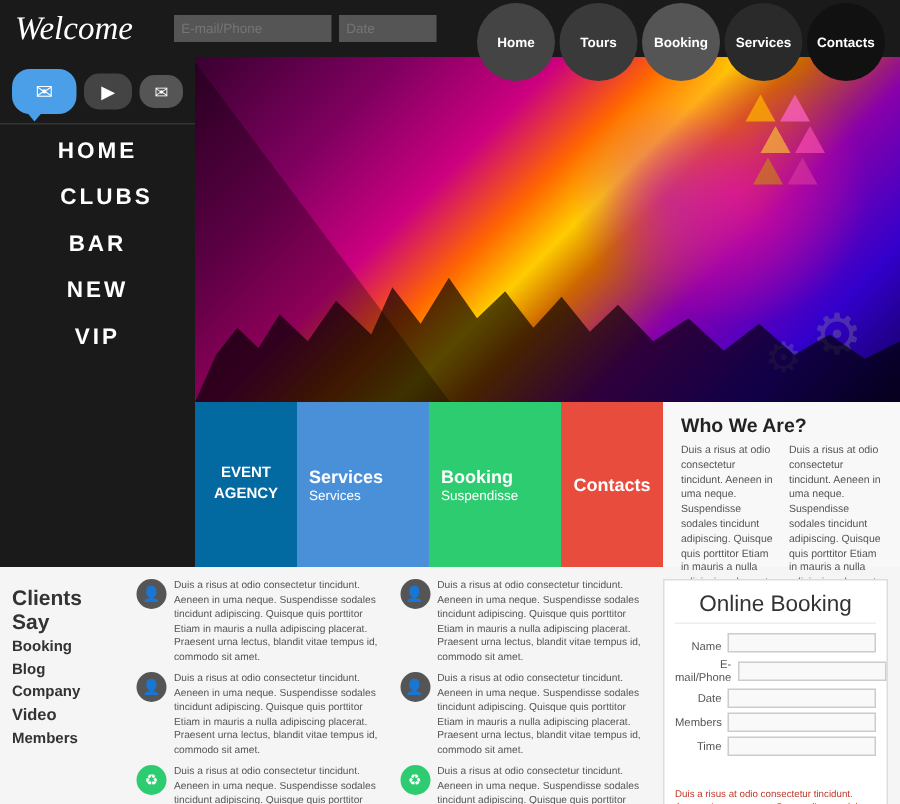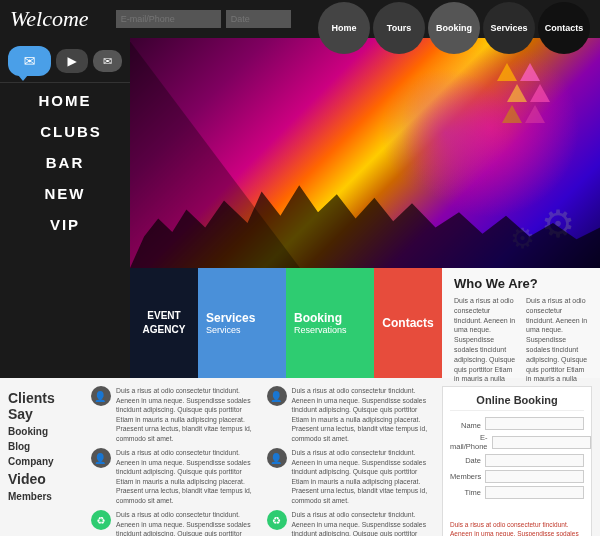--- a/index.html
+++ b/index.html
@@ -86,31 +86,31 @@
     <div style="position:absolute; top:-10px; left:-10px; width:0; height:0; border-right:180px solid transparent; border-bottom:240px solid rgba(0,0,0,0.3);"></div>
   </div>
 </div>
 
 <div style="height:110px; display:flex; background:#f0f0f0;">
 
   <div style="width:130px; background:#1a1a1a;">
   </div>
 
   <div style="flex:1; display:flex;">
-    <div style="background:#0f172a; color:white; width:68px; display:flex; align-items:center; justify-content:center; text-align:center; font-weight:bold; font-size:10px; padding:5px; cursor:pointer; line-height:1.4;">
+    <div style="background:#0369a1; color:white; width:68px; display:flex; align-items:center; justify-content:center; text-align:center; font-weight:bold; font-size:10px; padding:5px; cursor:pointer; line-height:1.4;">
       <span style="white-space:pre;">EVENT
 AGENCY</span>
     </div>
     <div style="background:#4a90d9; color:white; width:88px; display:flex; flex-direction:column; justify-content:center; padding:8px; cursor:pointer;">
       <div style="font-size:12px; font-weight:bold;">Services</div>
       <div style="font-size:9px;">Services</div>
     </div>
     <div style="background:#2ecc71; color:white; width:88px; display:flex; flex-direction:column; justify-content:center; padding:8px; cursor:pointer;">
       <div style="font-size:12px; font-weight:bold;">Booking</div>
-      <div style="font-size:9px;">Reservations</div>
+      <div style="font-size:9px;">Suspendisse</div>
     </div>
     <div style="background:#e74c3c; color:white; width:68px; display:flex; align-items:center; justify-content:center; font-weight:bold; font-size:12px; cursor:pointer;">
       <span>Contacts</span>
     </div>
     <div style="flex:1; padding:8px 12px; background:#f8f8f8;">
       <div style="font-size:13px; font-weight:bold; margin-bottom:5px; color:#222;">Who We Are?</div>
       <div style="display:flex; gap:10px;">
         <div style="flex:1; font-size:7px; color:#555; line-height:1.4;">Duis a risus at odio consectetur tincidunt. Aeneen in uma neque. Suspendisse sodales tincidunt adipiscing. Quisque quis porttitor Etiam in mauris a nulla adipiscing placerat. Praesent urna lectus, blandit vitae tempus id, commodo sit amet, ex.</div>
         <div style="flex:1; font-size:7px; color:#555; line-height:1.4;">Duis a risus at odio consectetur tincidunt. Aeneen in uma neque. Suspendisse sodales tincidunt adipiscing. Quisque quis porttitor Etiam in mauris a nulla adipiscing placerat. Praesent urna lectus, blandit vitae tempus id, commodo sit amet, ex.</div>
       </div>
@@ -119,21 +119,21 @@
 </div>
 
 <div style="background:#f5f5f5; display:flex; flex-direction:column; flex:1;">
   <div style="display:flex; padding:8px 8px 6px 8px; gap:8px;">
 
     <div style="width:75px; padding-top:2px;">
       <div style="font-size:14px; color:#333; font-weight:bold; cursor:pointer; padding:2px 0;"><span>Clients Say</span></div>
       <div style="font-size:10px; color:#333; font-weight:bold; cursor:pointer; padding:2px 0;"><span>Booking</span></div>
       <div style="font-size:10px; color:#333; font-weight:bold; cursor:pointer; padding:2px 0;"><span>Blog</span></div>
       <div style="font-size:10px; color:#333; font-weight:bold; cursor:pointer; padding:2px 0;"><span>Company</span></div>
-      <div style="font-size:14px; color:#333; font-weight:bold; cursor:pointer; padding:2px 0;"><span>Video</span></div>
+      <div style="font-size:11px; color:#333; font-weight:bold; cursor:pointer; padding:2px 0;"><span>Video</span></div>
       <div style="font-size:10px; color:#333; font-weight:bold; cursor:pointer; padding:2px 0;"><span>Members</span></div>
     </div>
 
     <div style="flex:1; display:flex; flex-direction:column; gap:5px;">
       <div style="display:flex; gap:5px; align-items:flex-start;">
         <div style="width:20px; height:20px; background:#555; border-radius:50%; display:flex; align-items:center; justify-content:center; color:white; font-size:10px; flex-shrink:0;">👤</div>
         <div style="font-size:6.8px; color:#555; line-height:1.4;">Duis a risus at odio consectetur tincidunt. Aeneen in uma neque. Suspendisse sodales tincidunt adipiscing. Quisque quis porttitor Etiam in mauris a nulla adipiscing placerat. Praesent urna lectus, blandit vitae tempus id, commodo sit amet.</div>
       </div>
       <div style="display:flex; gap:5px; align-items:flex-start;">
         <div style="width:20px; height:20px; background:#555; border-radius:50%; display:flex; align-items:center; justify-content:center; color:white; font-size:10px; flex-shrink:0;">👤</div>
@@ -154,21 +154,21 @@
         <div style="width:20px; height:20px; background:#555; border-radius:50%; display:flex; align-items:center; justify-content:center; color:white; font-size:10px; flex-shrink:0;">👤</div>
         <div style="font-size:6.8px; color:#555; line-height:1.4;">Duis a risus at odio consectetur tincidunt. Aeneen in uma neque. Suspendisse sodales tincidunt adipiscing. Quisque quis porttitor Etiam in mauris a nulla adipiscing placerat. Praesent urna lectus, blandit vitae tempus id, commodo sit amet.</div>
       </div>
       <div style="display:flex; gap:5px; align-items:flex-start;">
         <div style="width:20px; height:20px; background:#2ecc71; border-radius:50%; display:flex; align-items:center; justify-content:center; color:white; font-size:10px; flex-shrink:0;">♻</div>
         <div style="font-size:6.8px; color:#555; line-height:1.4;">Duis a risus at odio consectetur tincidunt. Aeneen in uma neque. Suspendisse sodales tincidunt adipiscing. Quisque quis porttitor Etiam in mauris a nulla adipiscing placerat. Praesent urna lectus, blandit vitae tempus id, commodo sit amet.</div>
       </div>
     </div>
 
     <div style="width:150px; background:white; border:1px solid #ddd; padding:7px;">
-      <div style="text-align:center; font-size:11px; font-weight:bold; color:#333; margin-bottom:6px; border-bottom:1px solid #eee; padding-bottom:4px;">Online Booking</div>
+      <div style="text-align:center; font-size:15px; font-weight:normal; color:#333; margin-bottom:6px; border-bottom:1px solid #eee; padding-bottom:4px;">Online Booking</div>
       <div style="display:flex; align-items:flex-end; margin-bottom:3px; gap:4px;">
         <div style="font-size:7.5px; color:#555; width:55px; text-align:right;">Name</div>
         <input type="text" style="flex: 1 1 0%; height: 13px; border: 1px solid rgb(204, 204, 204); background: rgb(249, 249, 249); font-size: 7px; padding: 0px 3px;">
       </div>
       <div style="display:flex; align-items:center; margin-bottom:3px; gap:4px;">
         <div style="font-size:7.5px; color:#555; width:55px; text-align:right;">E-mail/Phone</div>
         <input type="text" style="flex: 1 1 0%; height: 13px; border: 1px solid rgb(204, 204, 204); background: rgb(249, 249, 249); font-size: 7px; padding: 0px 3px;">
       </div>
       <div style="display:flex; align-items:center; margin-bottom:3px; gap:4px;">
         <div style="font-size:7.5px; color:#555; width:55px; text-align:right;">Date</div>

